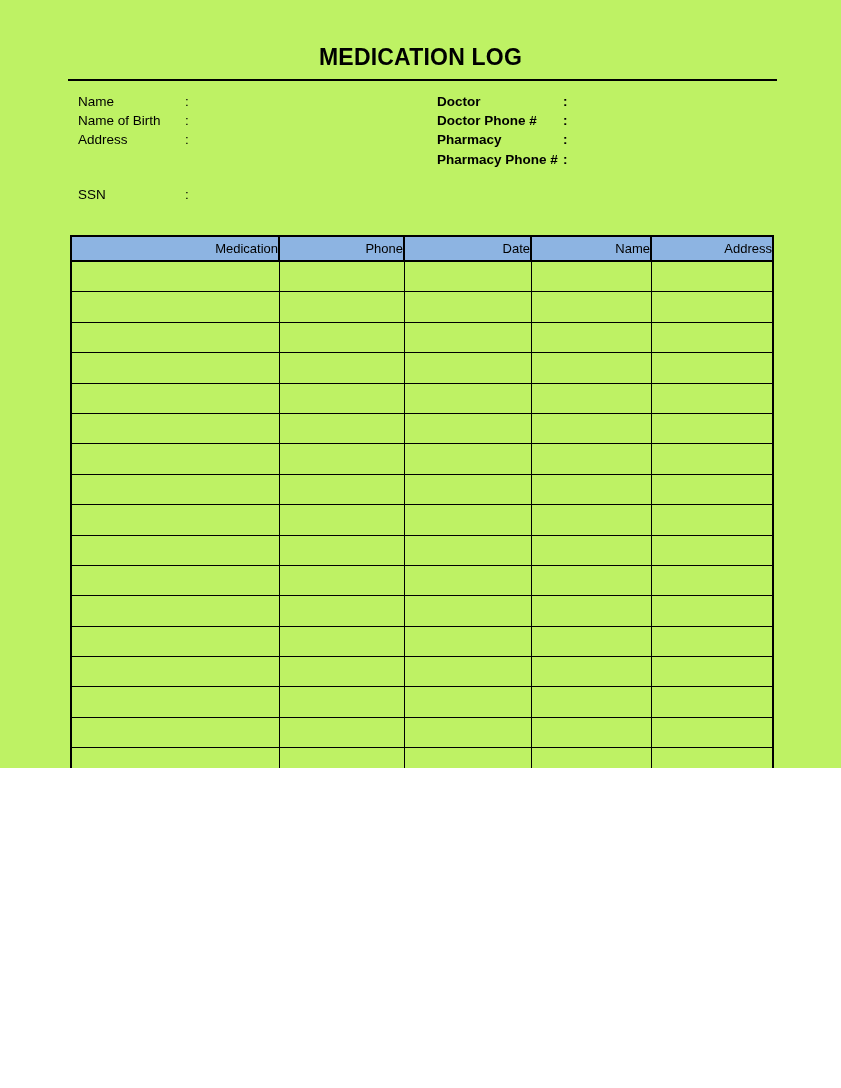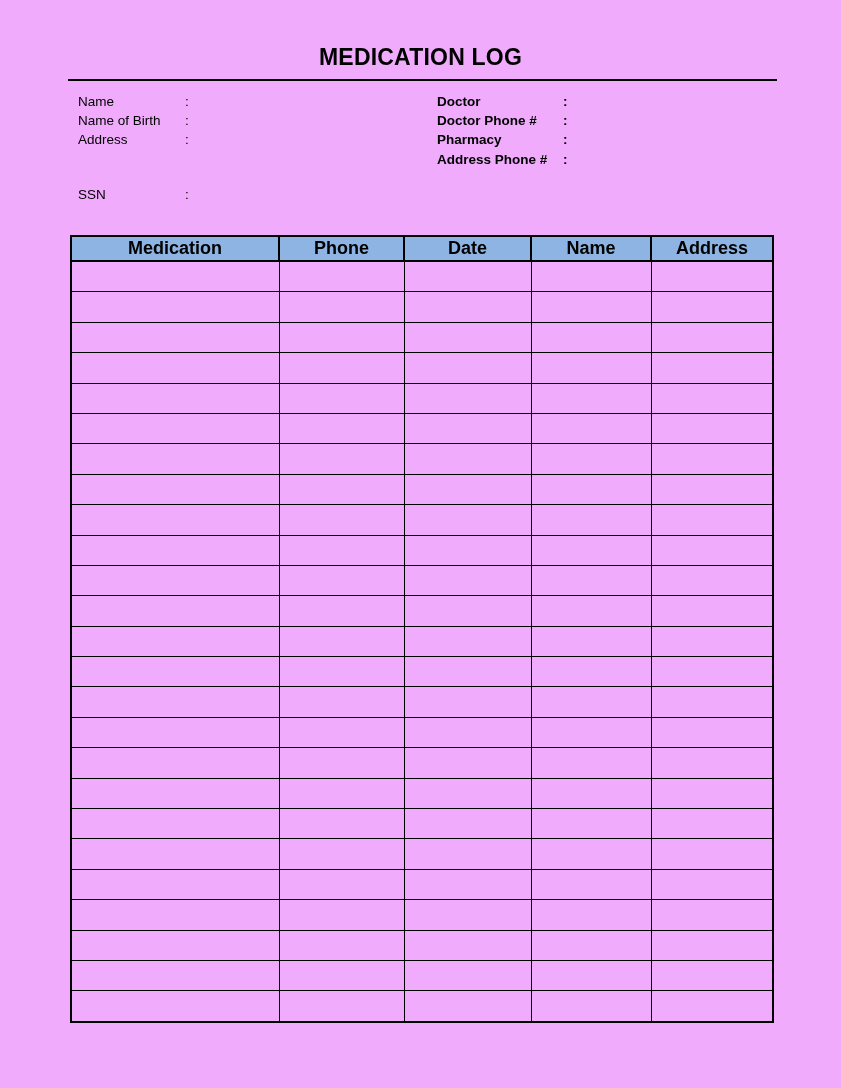--- a/index.html
+++ b/index.html
@@ -9,22 +9,22 @@
   }
   body {
     width: 841px;
     height: 1088px;
     font-family: "Liberation Sans", sans-serif;
     color: #000000;
   }
   .page {
     position: relative;
     width: 841px;
-    height: 1088px;
-    background: #f0abfc;
+    height: 768px;
+    background: #bef264;
     overflow: hidden;
   }
   .title {
     position: absolute;
     top: 44px;
     left: 0;
     width: 100%;
     margin: 0;
     text-align: center;
     font-size: 23px;
@@ -78,23 +78,23 @@
   .med-table col.c1 { width: 208px; }
   .med-table col.c2 { width: 125px; }
   .med-table col.c3 { width: 127px; }
   .med-table col.c4 { width: 120px; }
   .med-table col.c5 { width: 122px; }
   .med-table th {
     background: var(--header-bg, #8DB4E2);
     border: 2px solid var(--border-col, #000000);
     height: 23px;
     padding: 0;
-    font-size: 18px;
-    font-weight: 700;
-    text-align: center;
+    font-size: 13px;
+    font-weight: 400;
+    text-align: right;
     vertical-align: middle;
   }
   .med-table td {
     border: 1px solid var(--border-col, #000000);
     height: 29.4px;
     padding: 0 4px;
     font-size: 13px;
     vertical-align: middle;
   }
   .med-table td:first-child { border-left: 2px solid var(--border-col, #000000); }
@@ -136,21 +136,21 @@
         <span class="field-label">Doctor Phone #</span>
         <span class="field-sep">:</span>
         <span class="field-value"></span>
       </div>
       <div class="field-row">
         <span class="field-label">Pharmacy</span>
         <span class="field-sep">:</span>
         <span class="field-value"></span>
       </div>
       <div class="field-row">
-        <span class="field-label">Address Phone #</span>
+        <span class="field-label">Pharmacy Phone #</span>
         <span class="field-sep">:</span>
         <span class="field-value"></span>
       </div>
     </div>
   <div class="ssn-row-wrap" id="ssn-row">
       <div class="field-row">
         <span class="field-label">SSN</span>
         <span class="field-sep">:</span>
         <span class="field-value"></span>
       </div>

